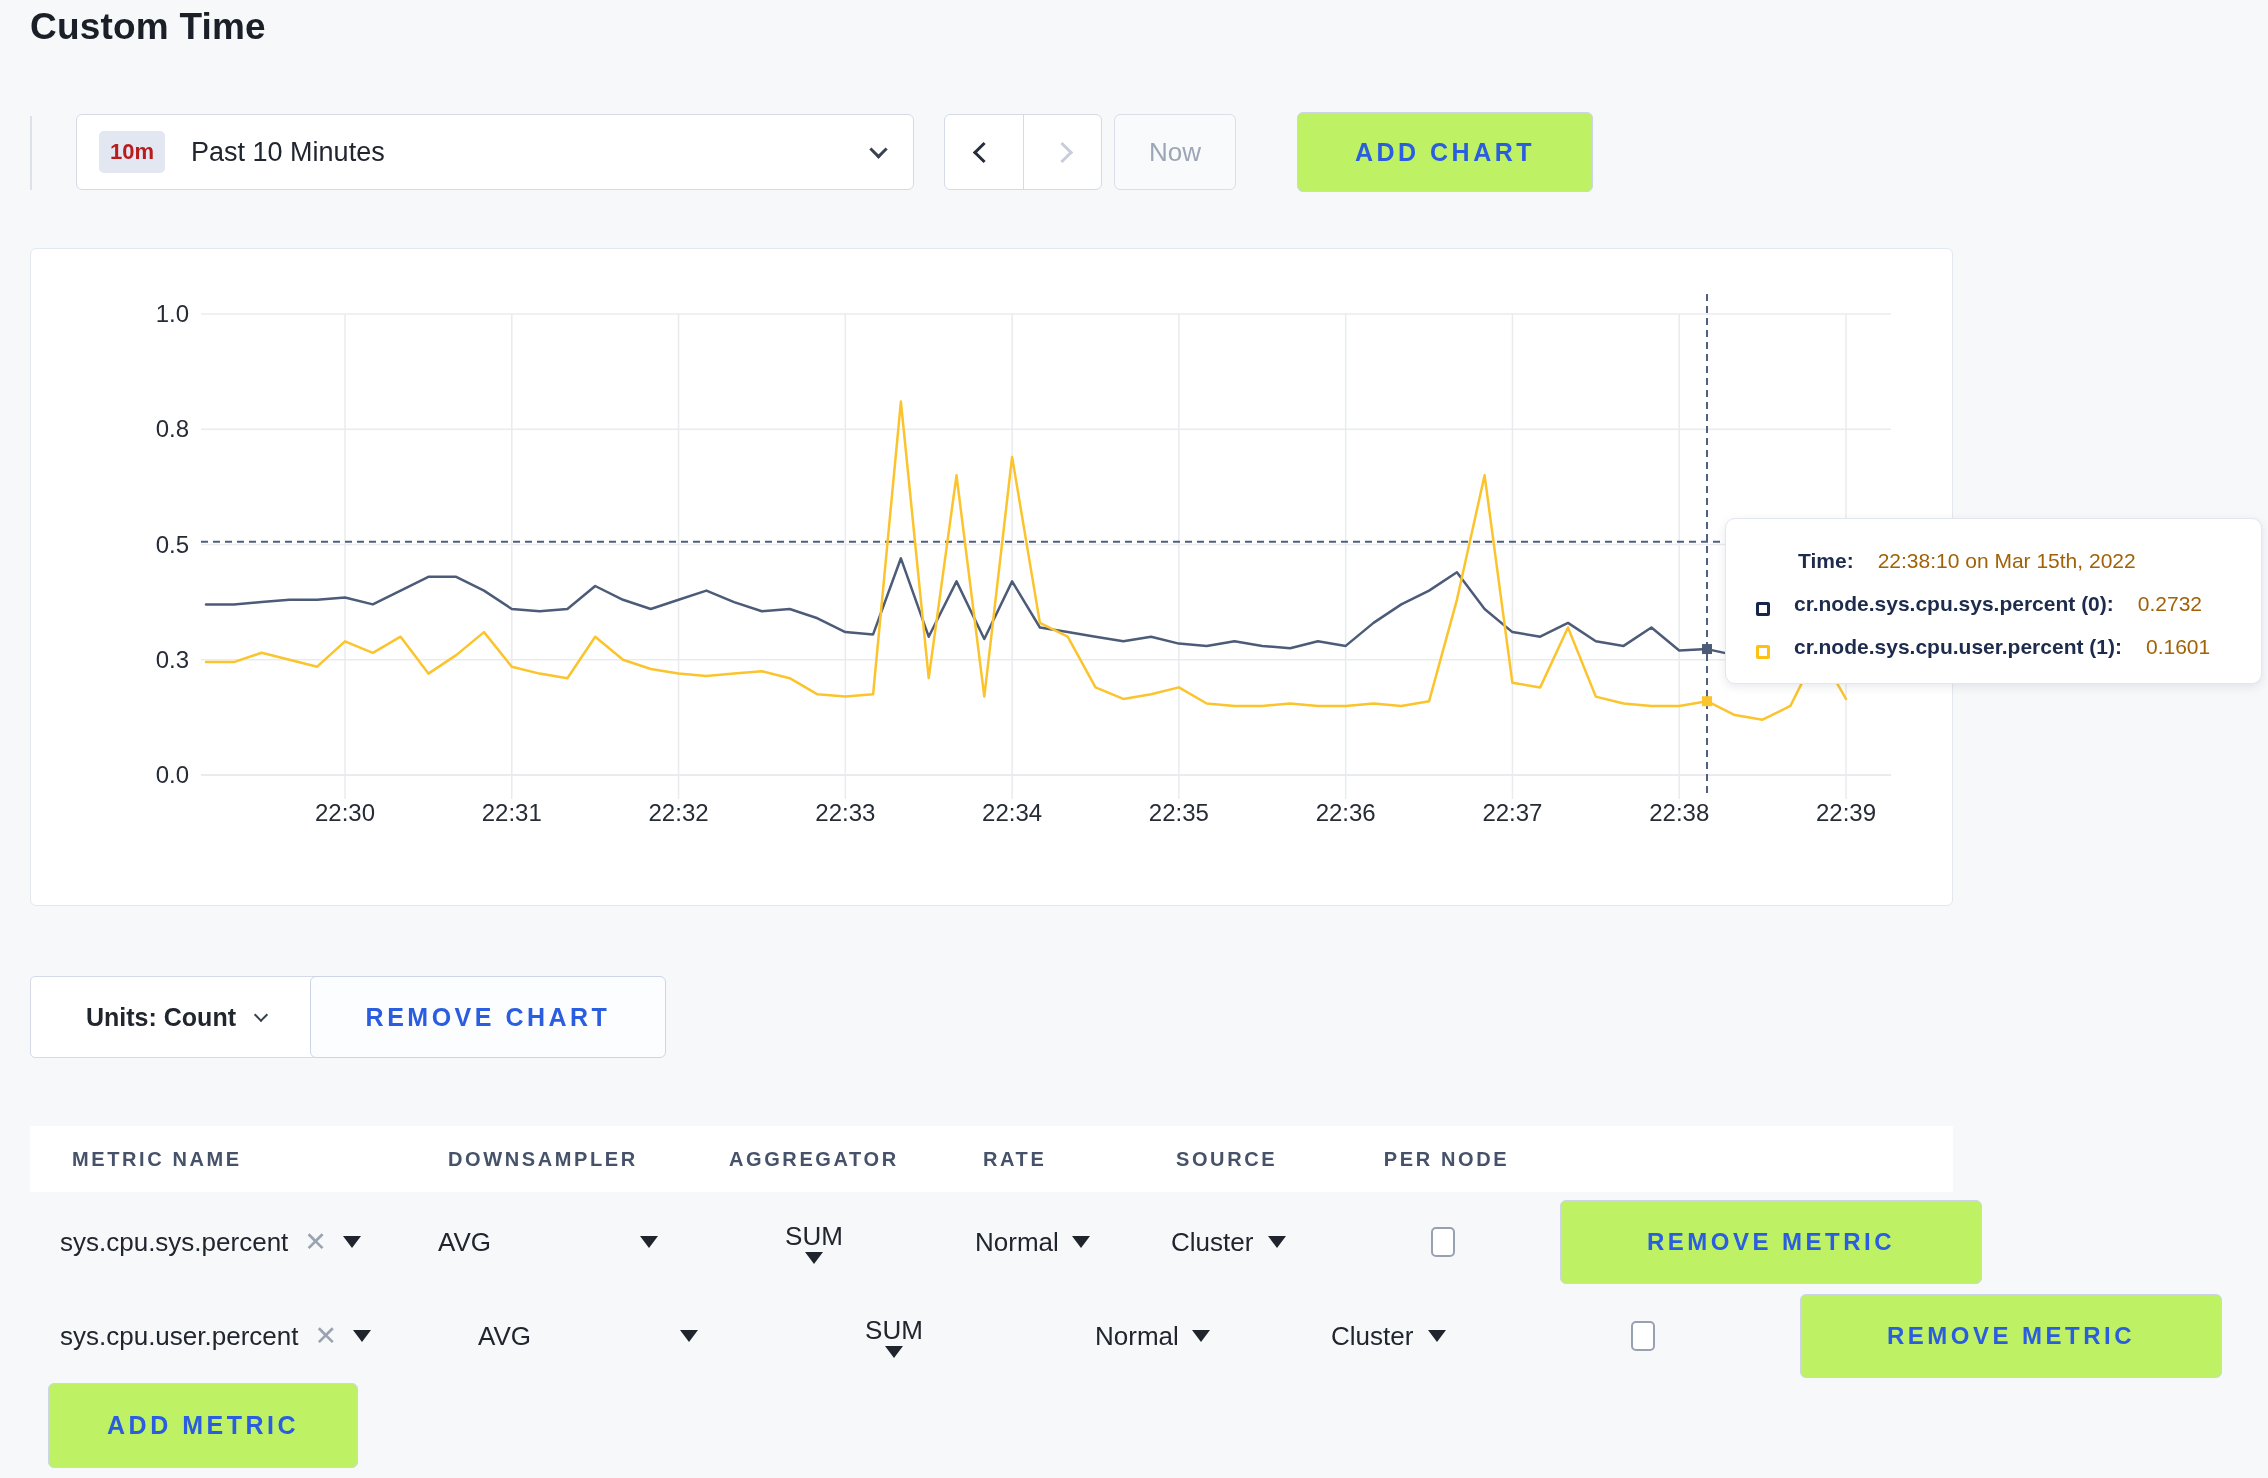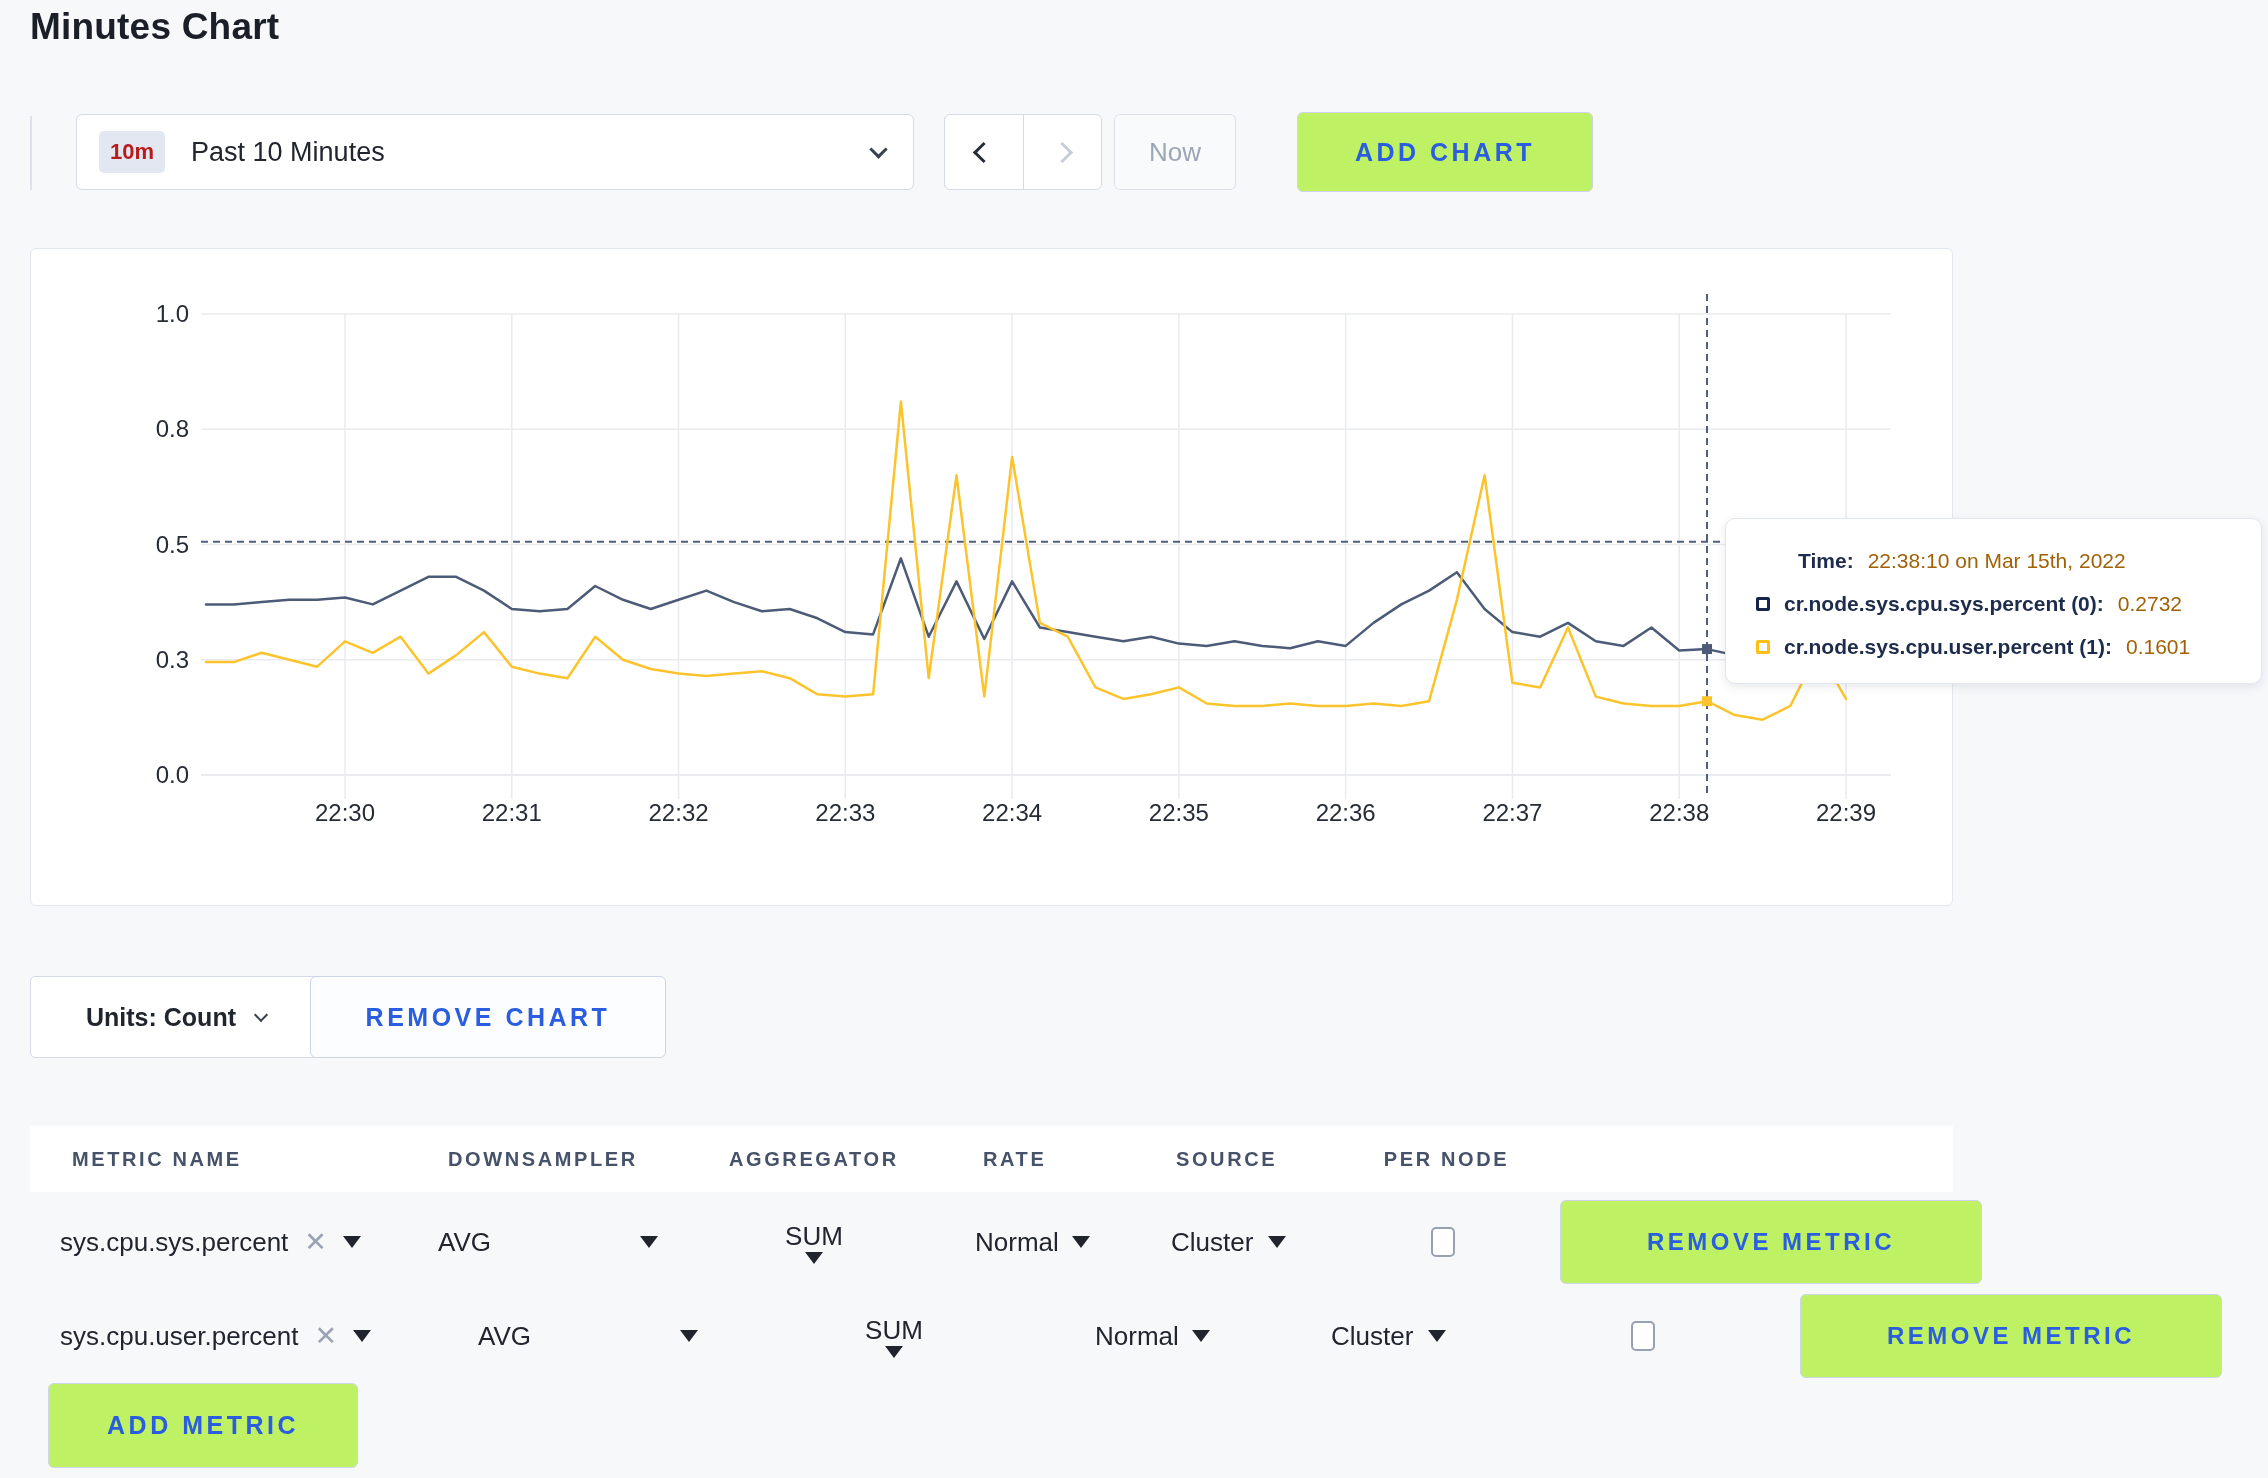--- a/index.html
+++ b/index.html
@@ -65,21 +65,21 @@
   }
   .chart-card svg { position:absolute; left:0; top:0; }
 
   
   .chart-tooltip {
     left:1725px; top:518px; width:537px; height:166px;
     background:#fff; border:1px solid #e2e6ee; border-radius:10px;
     box-shadow:0 3px 10px rgba(40,50,80,.10);
     padding:30px 0 0 30px; color:#1d2b4d;
   }
-  .tt-row { display:flex; align-items:center; gap:14px; margin-bottom:19px; font-size:21px; }
+  .tt-row { display:flex; align-items:flex-end; gap:24px; margin-bottom:19px; font-size:21px; }
   .tt-row.time { margin-left:42px; }
   .tt-label { font-weight:700; }
   .tt-value { color:#a16207; }
   .swatch { width:14px; height:14px; border-radius:2px; border:3px solid; background:#fff; flex:0 0 auto; }
 
   
   .units-box {
     left:30px; top:976px; width:292px; height:82px;
     background:#fff; border:1.5px solid #d5dae6; border-radius:5px;
     display:flex; align-items:center; justify-content:center; gap:20px;
@@ -109,21 +109,21 @@
   .c6 { justify-content:center; }
   .caret { width:0; height:0; border-left:9px solid transparent; border-right:9px solid transparent; border-top:12px solid #20252d; display:inline-block; }
   .x-mark { color:#9aa3b2; font-size:27px; cursor:pointer; }
   .checkbox { width:24px; height:30px; border:2px solid #97a1b2; border-radius:5px; background:#fff; cursor:pointer; }
   .remove-metric-btn { width:422px; height:84px; margin-left:30px; font-size:24px; }
   .add-metric-btn { left:48px; top:1383px; width:310px; height:85px; }
 </style>
 </head>
 <body>
 
-<div class="abs" id="page-title">Minutes Chart</div>
+<div class="abs" id="page-title">Custom Time</div>
 
 <div class="abs v-divider"></div>
 
 <div class="abs time-dropdown">
   <span class="badge">10m</span>
   <span class="tw-label">Past 10 Minutes</span>
   <span class="chev down"></span>
 </div>
 
 <div class="abs nav-group">

